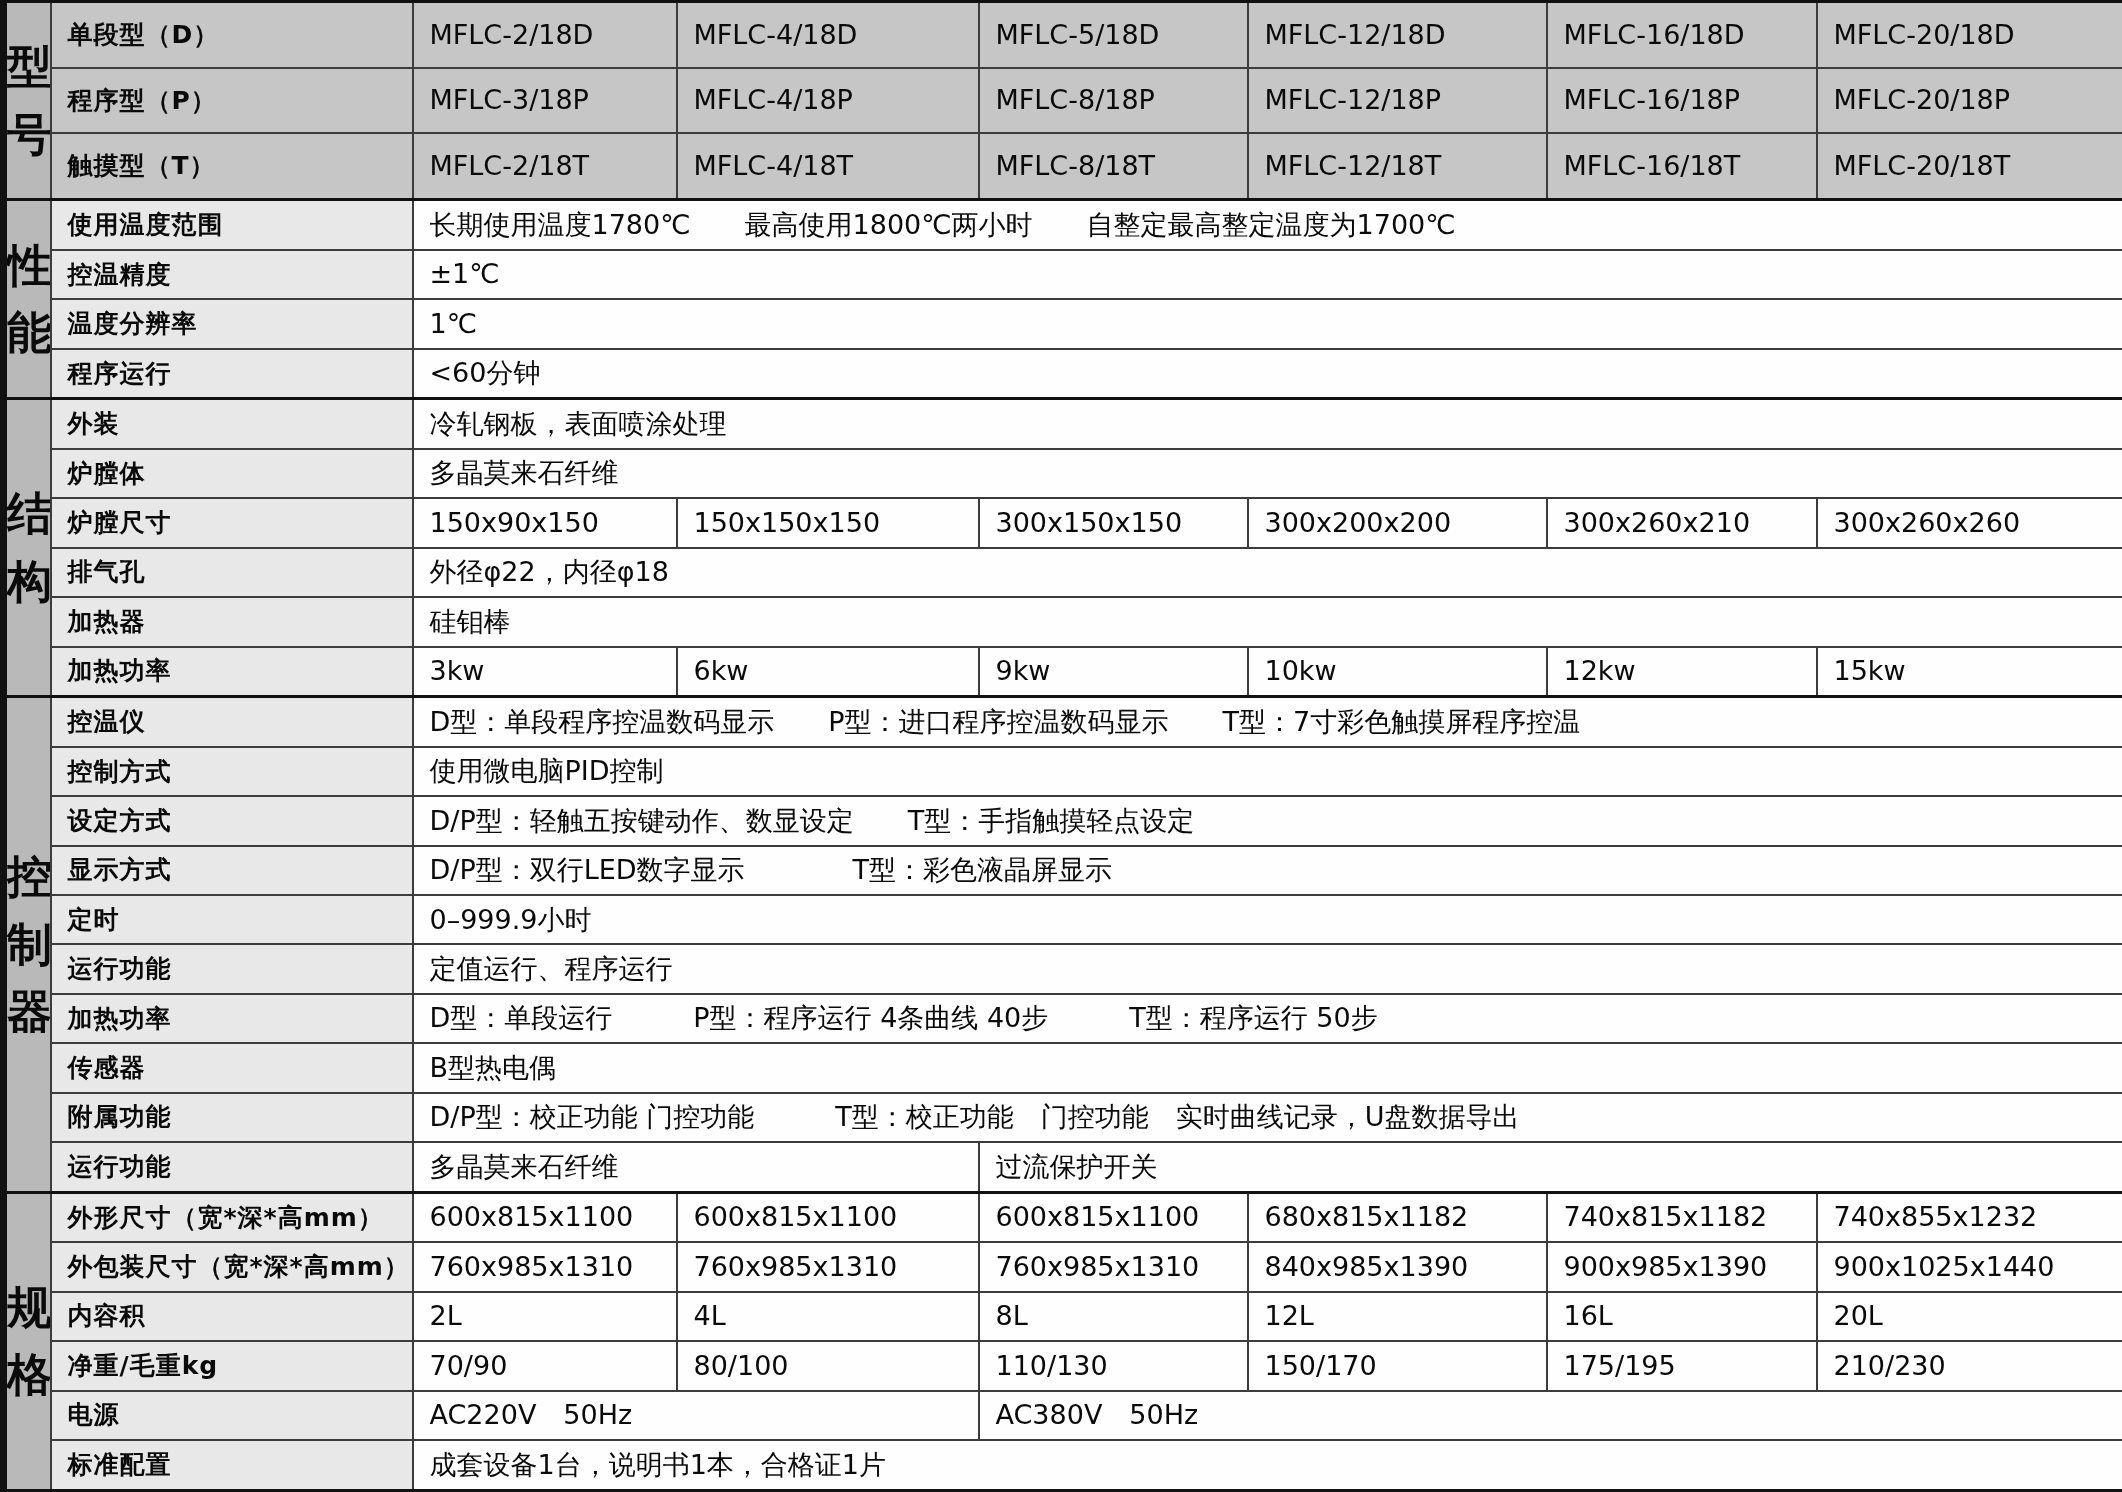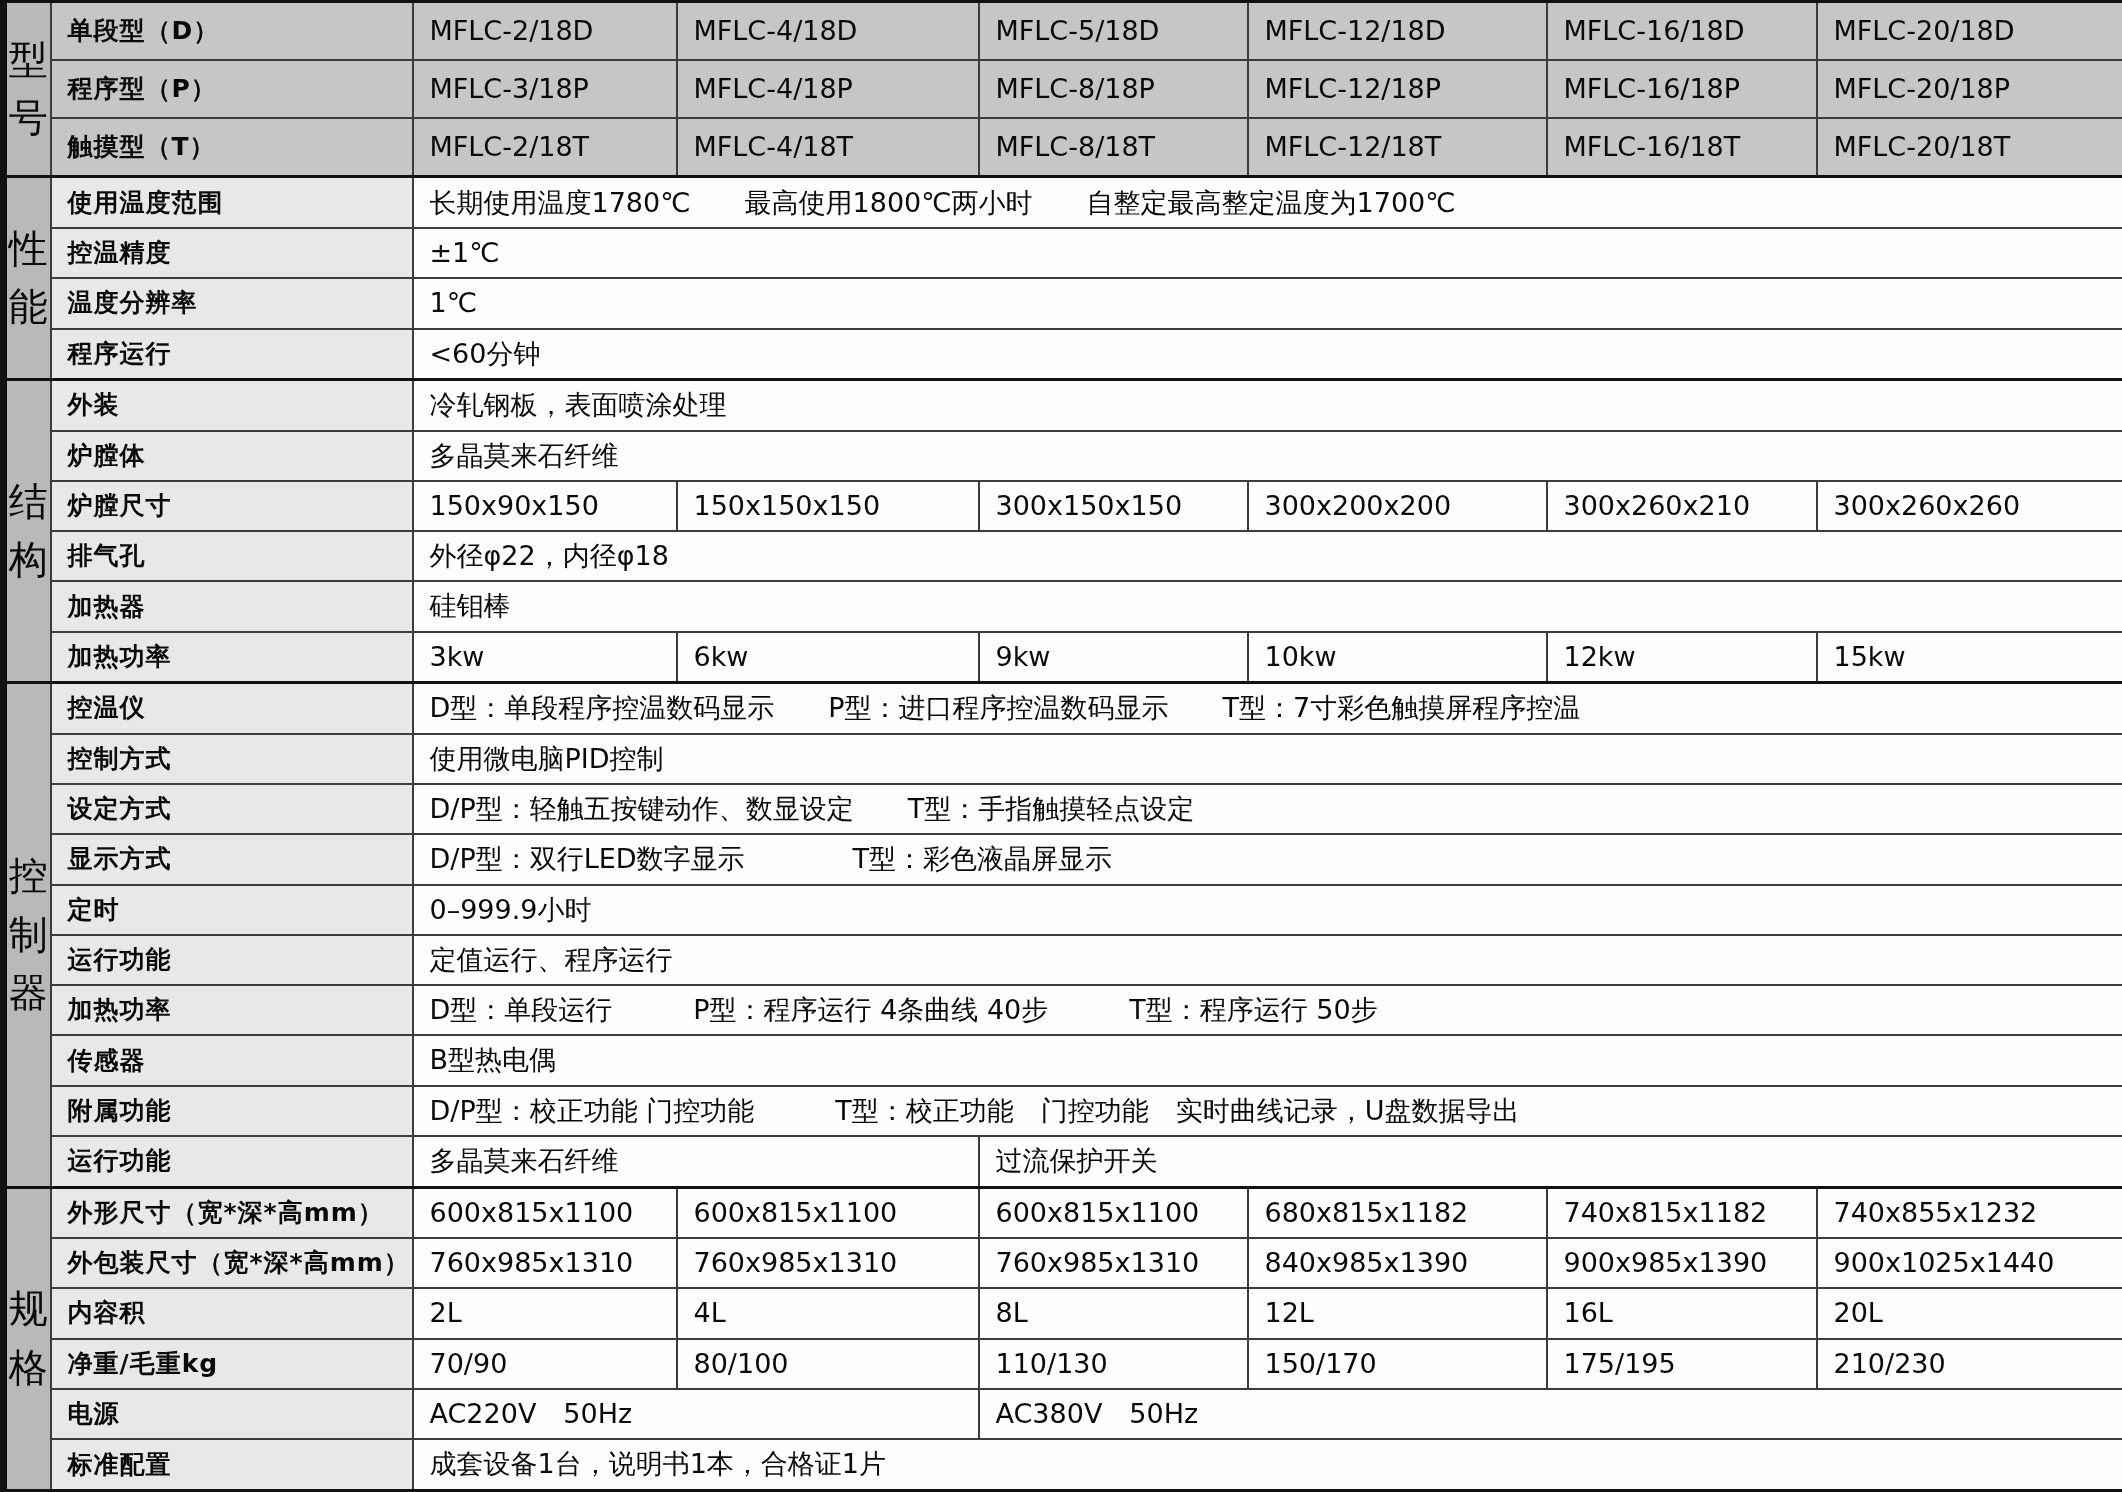--- a/index.html
+++ b/index.html
@@ -38,24 +38,24 @@
     font-size:27px;
     line-height:1.2;
     white-space:nowrap;
     overflow:hidden;
     background:var(--cell-bg);
     font-weight:normal;
     text-align:left;
   }
   th.cat{
     background:var(--category-bg);
-    text-align:center;
+    text-align:right;
     padding:0;
-    font-size:39px;
-    font-weight:400;
+    font-size:45px;
+    font-weight:700;
     line-height:1.5;
     white-space:normal;
     word-break:break-all;
     border-bottom:3px solid var(--border-strong);
   }
   td.label{
     background:var(--label-bg);
     font-size:25px;
     font-weight:600;
     letter-spacing:1px;

